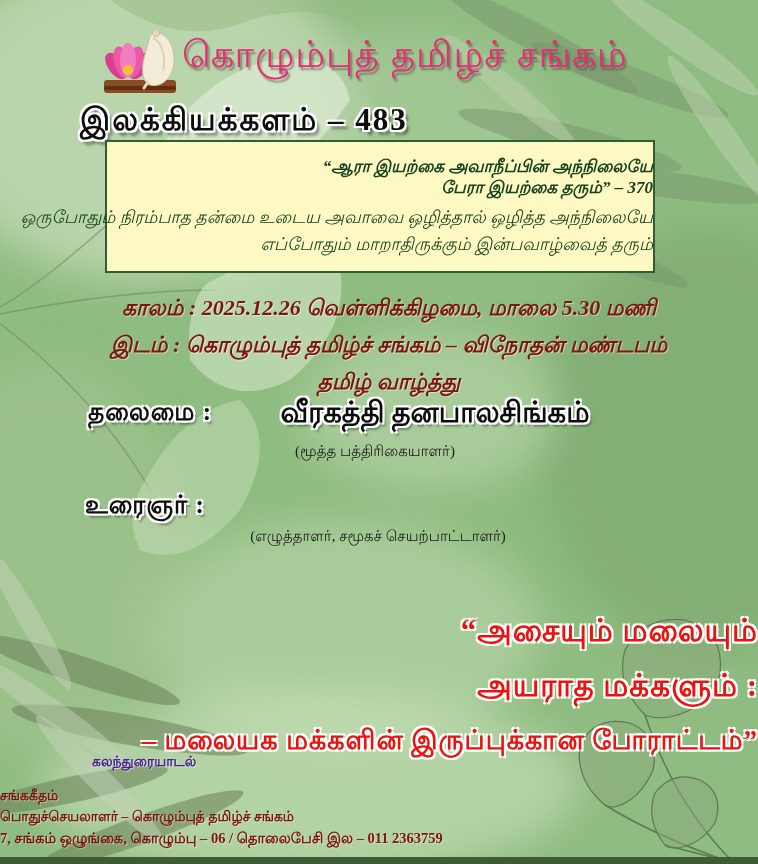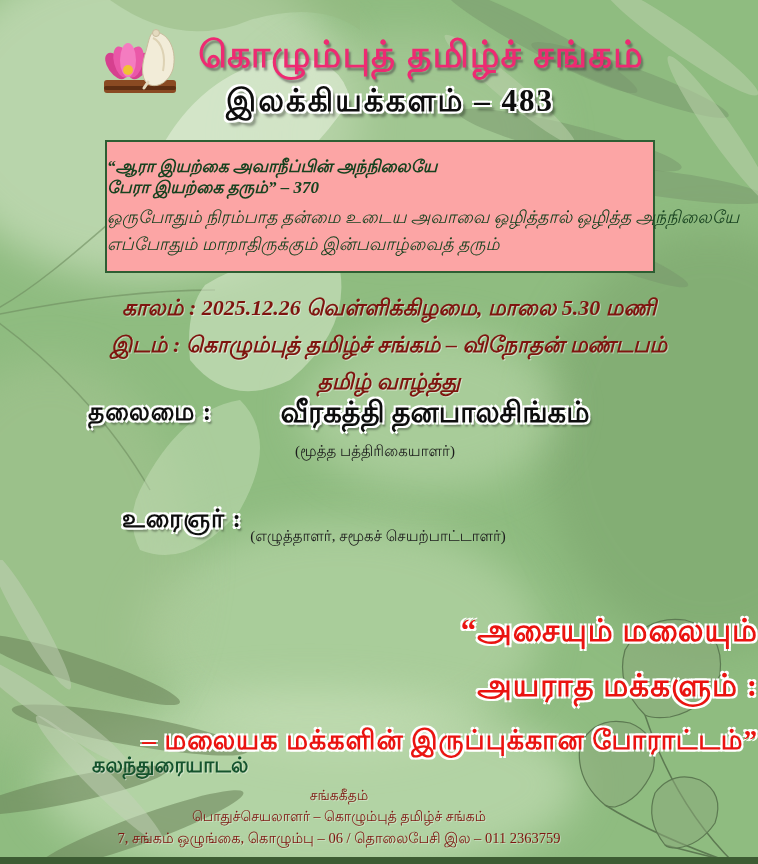--- a/index.html
+++ b/index.html
@@ -14,36 +14,36 @@
   .wc2{left:250px;top:30px;width:300px;height:210px;background:rgba(178,208,162,.5);}
   .wc3{left:540px;top:230px;width:340px;height:420px;background:rgba(118,158,102,.45);}
   .wc4{left:140px;top:520px;width:400px;height:230px;background:rgba(196,222,180,.5);}
   .wc5{left:40px;top:690px;width:540px;height:190px;background:rgba(208,230,193,.55);}
   .wc6{left:-90px;top:360px;width:280px;height:400px;background:rgba(168,198,148,.5);}
   .wc7{left:300px;top:330px;width:260px;height:160px;background:rgba(200,224,184,.45);}
   .leaves{position:absolute;pointer-events:none;}
   
   .logo{position:absolute;left:98px;top:26px;width:92px;height:72px;}
   .org-title{
-    position:absolute;left:182px;top:34px;width:478px;text-align:center;
-    font-size:37px;font-weight:bold;color:#ee2a72;letter-spacing:1px;
+    position:absolute;left:182px;top:34px;width:478px;
+    font-size:37px;font-weight:normal;color:#ee2a72;letter-spacing:1px;
     text-shadow:2px 3px 2px rgba(70,70,70,.55);
     font-family:"Liberation Sans","DejaVu Sans",sans-serif;white-space:nowrap;
   }
   .series-title{
-    position:absolute;left:80px;top:83px;width:620px;text-align:center;
+    position:absolute;left:80px;top:102px;width:620px;
     font-size:31px;font-weight:bold;color:#0d0d0d;letter-spacing:2px;white-space:nowrap;
     text-shadow:-2px -2px 0 #fff,2px -2px 0 #fff,-2px 2px 0 #fff,2px 2px 0 #fff,4px 5px 3px rgba(0,0,0,.45);
     font-family:"Liberation Serif","DejaVu Serif",serif;
   }
   
   .kural-box{
     position:absolute;left:105px;top:140px;width:546px;height:129px;
-    background:#fca5a5;border:2px solid #2e5e33;
-    display:flex;flex-direction:column;justify-content:center;align-items:flex-start;
+    background:#fef9c3;border:2px solid #2e5e33;
+    display:flex;flex-direction:column;justify-content:center;align-items:flex-end;
   }
   .kural-line{
     text-align:center;color:#17421f;font-style:italic;white-space:nowrap;
     font-family:"Liberation Serif","DejaVu Serif",serif;
   }
   .kl1{font-size:17px;font-weight:bold;margin-top:0;}
   .kl2{font-size:17px;font-weight:bold;}
   .kl3{font-size:17.5px;margin-top:8px;}
   .kl4{font-size:17.5px;margin-top:5px;}
   
@@ -64,40 +64,40 @@
     text-shadow:-2px -2px 0 #fff,2px -2px 0 #fff,-2px 2px 0 #fff,2px 2px 0 #fff,3px 4px 2px rgba(0,0,0,.35);
     font-family:"Liberation Serif","DejaVu Serif",serif;
   }
   .speaker-desc{
     position:absolute;width:420px;text-align:center;font-size:15px;color:#1c1c1c;white-space:nowrap;
     font-family:"Liberation Serif","DejaVu Serif",serif;
   }
   .role1{left:88px;top:398px;}
   .name1{left:225px;top:396px;}
   .desc1{left:165px;top:443px;}
-  .role2{left:85px;top:505px;margin-left:37px;}
+  .role2{left:85px;top:491px;}
   .name2{left:210px;top:483px;}
   .desc2{left:168px;top:528px;}
   
   .topic-line{
     position:absolute;left:0;width:758px;text-align:right;font-weight:bold;color:#ea1310;white-space:nowrap;
     text-shadow:-2px -2px 0 #fff,2px -2px 0 #fff,-2px 2px 0 #fff,2px 2px 0 #fff;
     font-family:"Liberation Serif","DejaVu Serif",serif;letter-spacing:1px;margin-top:45px;
   }
   .tl1{top:568px;font-size:31px;}
   .tl2{top:623px;font-size:31px;}
   .tl3{top:680px;font-size:27px;}
   
   .discussion{
-    position:absolute;left:92px;top:754px;font-size:21px;font-weight:bold;color:#14532d;white-space:nowrap;
+    position:absolute;left:92px;top:754px;font-size:14px;font-weight:bold;color:#4c1d95;white-space:nowrap;
     text-shadow:1px 1px 0 rgba(255,255,255,.4);
-    font-family:Liberation Mono, monospace;
+    font-family:Liberation Serif, serif;
   }
   .foot-line{
-    position:absolute;left:0;width:678px;text-align:center;font-weight:normal;color:#7e150f;white-space:nowrap;
+    position:absolute;left:0;width:678px;text-align:left;font-weight:bold;color:#7e150f;white-space:nowrap;
     text-shadow:1px 1px 0 rgba(255,255,255,.35);
     font-family:"Liberation Serif","DejaVu Serif",serif;
   }
   .fl1{top:788px;font-size:14px;}
   .fl2{top:809px;font-size:14px;}
   .fl3{top:830px;font-size:14.5px;}
   .bottom-strip{position:absolute;left:0;bottom:0;width:758px;height:7px;background:#3d5c33;}
 </style>
 </head>
 <body>

